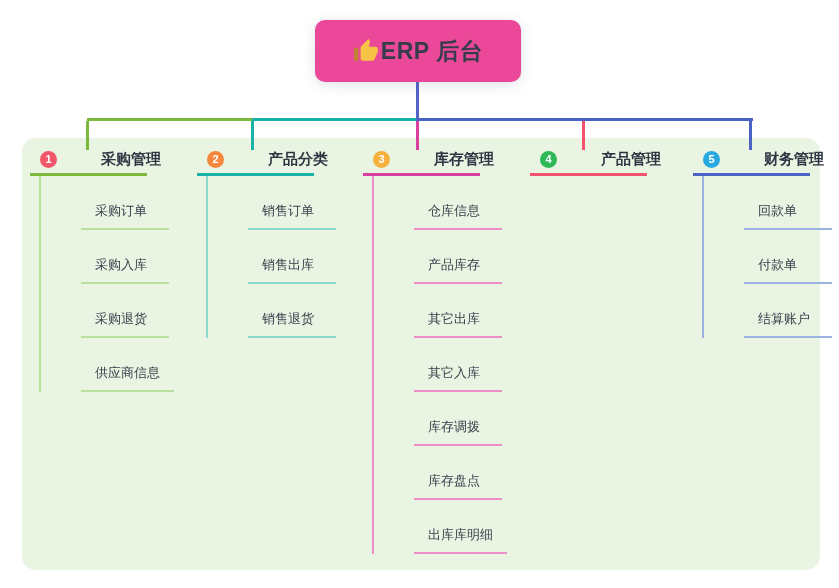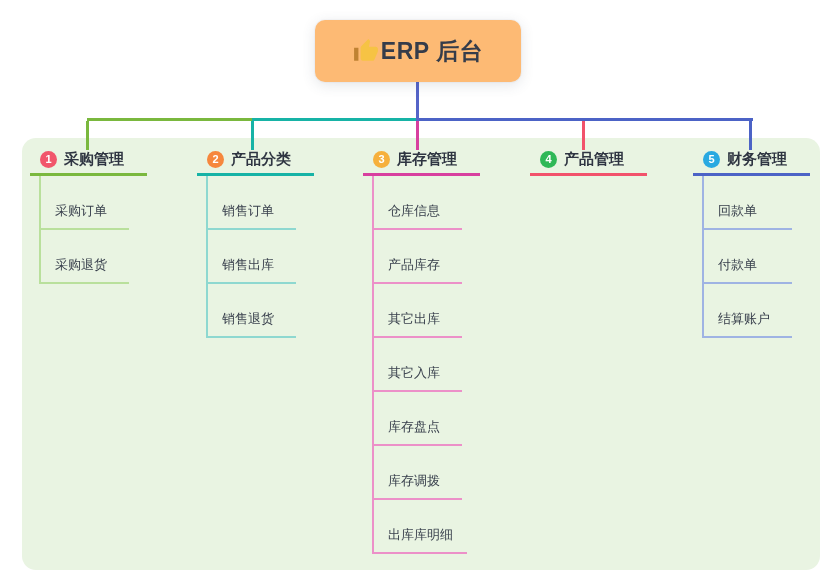--- a/index.html
+++ b/index.html
@@ -19,21 +19,21 @@
     left: 22px; top: 138px;
     width: 798px; height: 432px;
     background: #e9f4e2;
     border-radius: 14px;
   }
 
   .root-card {
     position: absolute;
     left: 315px; top: 20px;
     width: 206px; height: 62px;
-    background: #fdba74;
+    background: #ec4899;
     border-radius: 10px;
     box-shadow: 0 3px 14px rgba(60,70,90,0.14), 0 0 0 1px rgba(60,70,90,0.03);
     display: flex;
     align-items: center;
     justify-content: center;
     gap: 2px;
     z-index: 5;
     cursor: pointer;
   }
   .root-title {
@@ -68,35 +68,37 @@
     font-weight: 700;
     line-height: 17px;
     text-align: center;
     flex: 0 0 auto;
   }
   .branch-label {
     font-size: 15px;
     font-weight: 600;
     color: #2f3542;
     white-space: nowrap;
+    margin-left: 37px;
   }
 
   .children {
     margin-left: 9px;
     border-left: 2px solid var(--lc);
   }
   .child {
     height: 54px;
     width: max-content;
     min-width: 88px;
     border-bottom: 2px solid var(--lc);
     display: flex;
     align-items: flex-end;
     padding: 0 14px 8px 14px;
     cursor: pointer;
+    margin-left: 40px;
   }
   .child span {
     font-size: 13px;
     color: #39404d;
     white-space: nowrap;
   }
 </style>
 </head>
 <body>
 
@@ -124,21 +126,27 @@
     <div class="column" style="left: 30px; --c: #7ab83e; --lc: #b9e09c; --badge: #f1566b;">
       <div class="branch-title">
         <span class="badge">1</span>
         <span class="branch-label">采购管理</span>
       </div>
       <div class="children">
         <div class="child">
           <span>采购订单</span>
         </div>
         <div class="child">
+          <span>采购入库</span>
+        </div>
+        <div class="child">
           <span>采购退货</span>
+        </div>
+        <div class="child">
+          <span>供应商信息</span>
         </div>
       </div>
     </div>
     <div class="column" style="left: 197px; --c: #17b3a6; --lc: #8ed8d0; --badge: #f6873d;">
       <div class="branch-title">
         <span class="badge">2</span>
         <span class="branch-label">产品分类</span>
       </div>
       <div class="children">
         <div class="child">
@@ -164,24 +172,24 @@
         <div class="child">
           <span>产品库存</span>
         </div>
         <div class="child">
           <span>其它出库</span>
         </div>
         <div class="child">
           <span>其它入库</span>
         </div>
         <div class="child">
+          <span>库存调拨</span>
+        </div>
+        <div class="child">
           <span>库存盘点</span>
-        </div>
-        <div class="child">
-          <span>库存调拨</span>
         </div>
         <div class="child">
           <span>出库库明细</span>
         </div>
       </div>
     </div>
     <div class="column" style="left: 530px; --c: #f2526b; --lc: #f6979f; --badge: #2fb857;">
       <div class="branch-title">
         <span class="badge">4</span>
         <span class="branch-label">产品管理</span>

